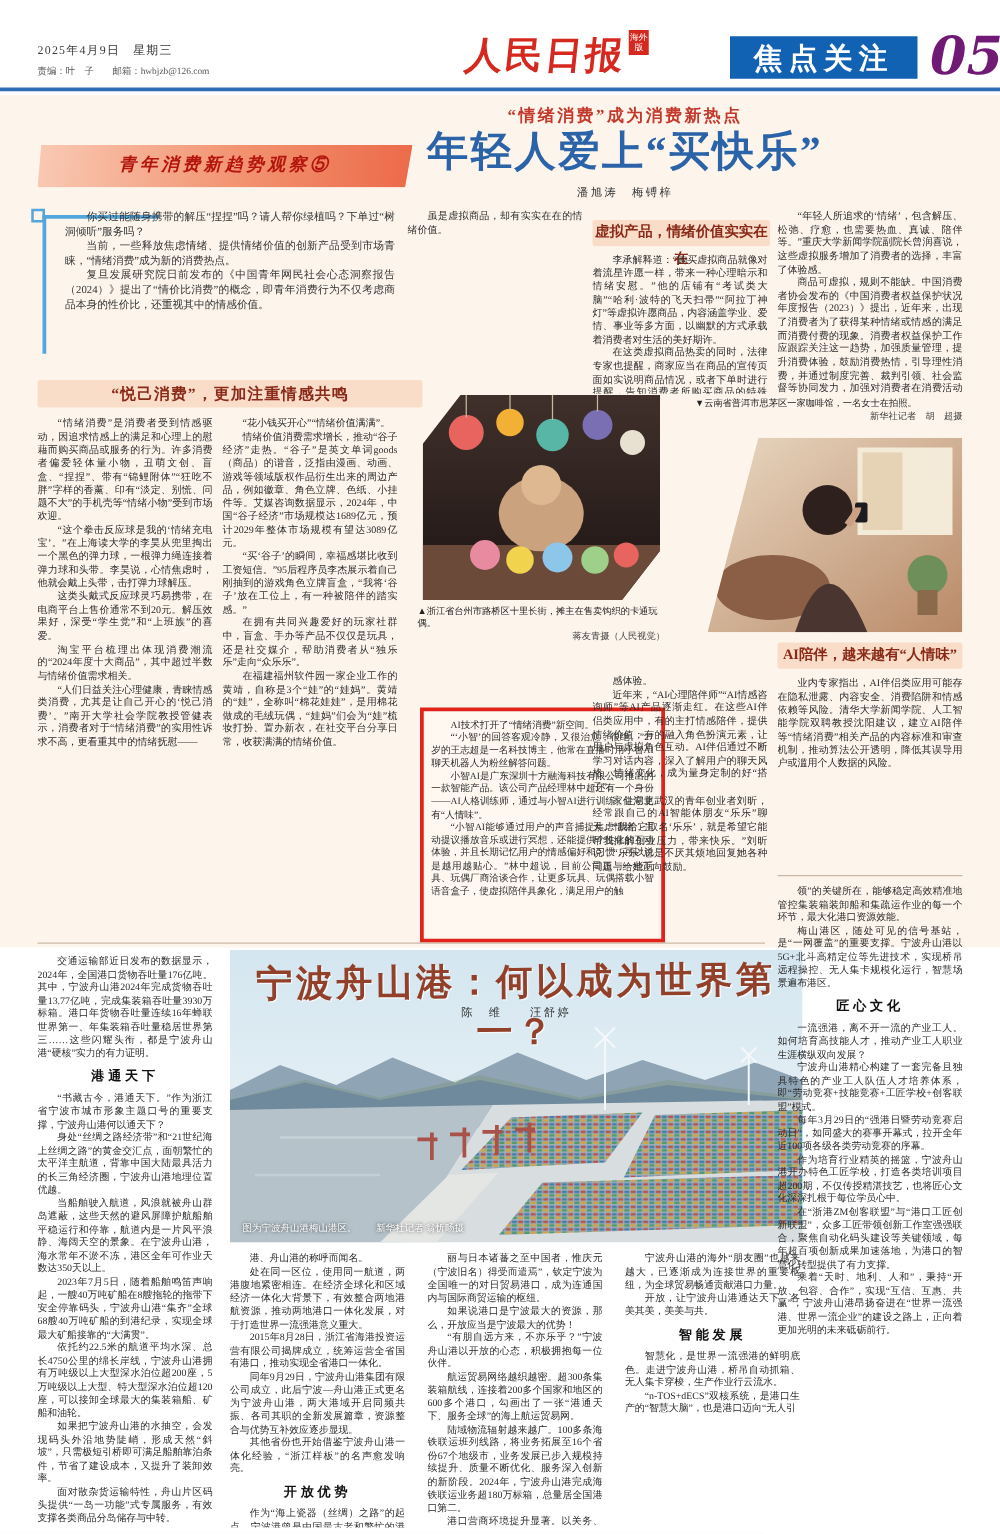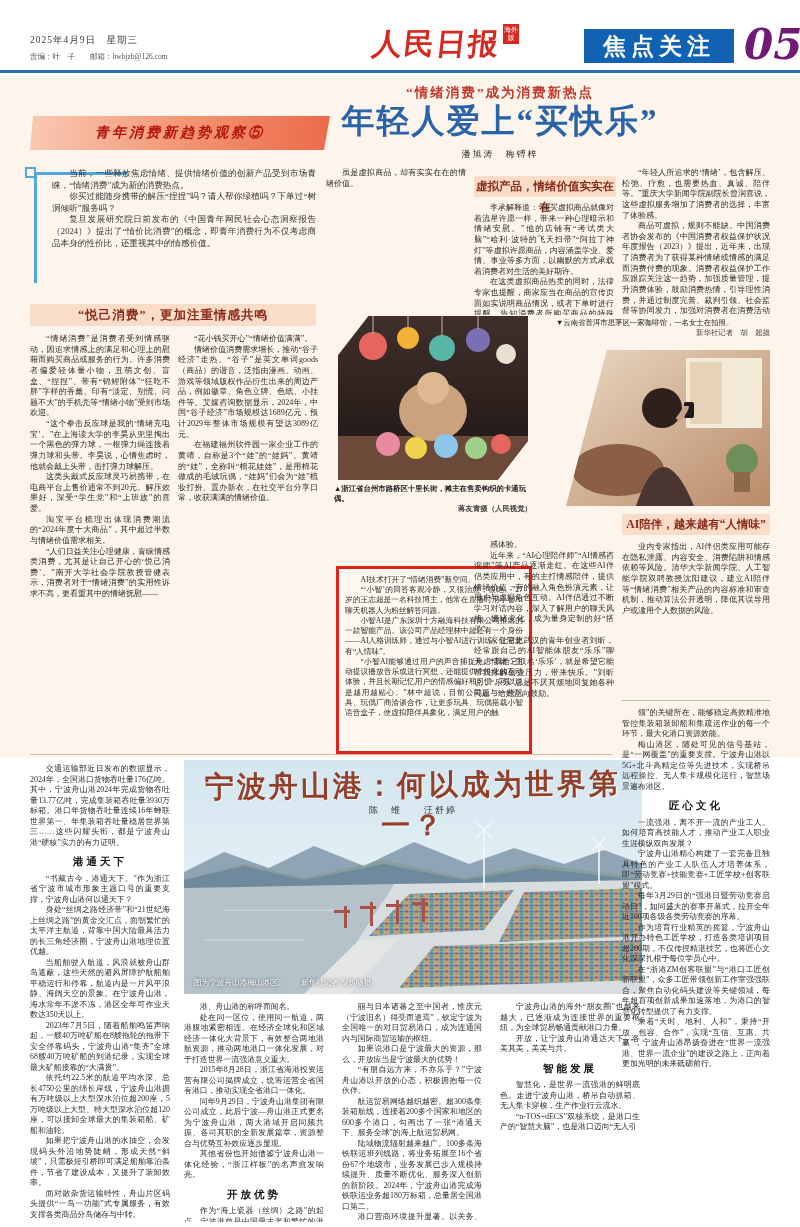--- a/index.html
+++ b/index.html
@@ -63,36 +63,38 @@
 <div class="abs ribbon" style="left:30px;top:100px;width:300px;height:34px;margin-top:16px;">
   <span>青年消费新趋势观察⑤</span>
 </div>
 
 <div class="abs kicker" style="left:320px;top:84px;width:360px;">“情绪消费”成为消费新热点</div>
 <div class="abs mainhead" style="left:290px;top:99px;width:420px;">年轻人爱上“买快乐”</div>
 <div class="abs byline" style="left:320px;top:148px;width:360px;">潘旭涛　梅镈梓</div>
 
 <div class="abs bracket" style="left:34px;top:172px;"></div>
 <div class="abs col intro" style="left:52px;top:168px;width:264px;height:132px;">
+    <p>你买过能随身携带的解压“捏捏”吗？请人帮你绿植吗？下单过“树洞倾听”服务吗？</p>
     <p>当前，一些释放焦虑情绪、提供情绪价值的创新产品受到市场青睐，“情绪消费”成为新的消费热点。</p>
-    <p>你买过能随身携带的解压“捏捏”吗？请人帮你绿植吗？下单过“树洞倾听”服务吗？</p>
     <p>复旦发展研究院日前发布的《中国青年网民社会心态洞察报告（2024）》提出了“情价比消费”的概念，即青年消费行为不仅考虑商品本身的性价比，还重视其中的情感价值。</p>
   </div>
 
-<div class="abs band band1" style="left:30px;top:304px;width:286px;height:22px;">“悦己消费”，更加注重情感共鸣</div>
+<div class="abs band band1" style="left:30px;top:304px;width:308px;height:22px;">“悦己消费”，更加注重情感共鸣</div>
 <div class="abs col" style="left:30px;top:334px;width:140px;height:422px;">
     <p>“情绪消费”是消费者受到情感驱动，因追求情感上的满足和心理上的慰藉而购买商品或服务的行为。许多消费者偏爱轻体量小物，丑萌文创、盲盒、“捏捏”、带有“锦鲤附体”“狂吃不胖”字样的香薰、印有“淡定、别慌、问题不大”的手机壳等“情绪小物”受到市场欢迎。</p>
     <p>“这个拳击反应球是我的‘情绪充电宝’。”在上海读大学的李昊从兜里掏出一个黑色的弹力球，一根弹力绳连接着弹力球和头带。李昊说，心情焦虑时，他就会戴上头带，击打弹力球解压。</p>
     <p>这类头戴式反应球灵巧易携带，在电商平台上售价通常不到20元。解压效果好，深受“学生党”和“上班族”的喜爱。</p>
     <p>淘宝平台梳理出体现消费潮流的“2024年度十大商品”，其中超过半数与情绪价值需求相关。</p>
     <p>“人们日益关注心理健康，青睐情感类消费，尤其是让自己开心的‘悦己消费’。”南开大学社会学院教授管健表示，消费者对于“情绪消费”的实用性诉求不高，更看重其中的情绪抚慰——</p>
   </div>
 <div class="abs col" style="left:178px;top:334px;width:140px;height:422px;">
     <p>“花小钱买开心”“情绪价值满满”。</p>
     <p>情绪价值消费需求增长，推动“谷子经济”走热。“谷子”是英文单词goods（商品）的谐音，泛指由漫画、动画、游戏等领域版权作品衍生出来的周边产品，例如徽章、角色立牌、色纸、小挂件等。艾媒咨询数据显示，2024年，中国“谷子经济”市场规模达1689亿元，预计2029年整体市场规模有望达3089亿元。</p>
+    <p>“买‘谷子’的瞬间，幸福感堪比收到工资短信。”95后程序员李杰展示着自己刚抽到的游戏角色立牌盲盒，“我将‘谷子’放在工位上，有一种被陪伴的踏实感。”</p>
+    <p>在拥有共同兴趣爱好的玩家社群中，盲盒、手办等产品不仅仅是玩具，还是社交媒介，帮助消费者从“独乐乐”走向“众乐乐”。</p>
     <p>在福建福州软件园一家企业工作的黄靖，自称是3个“娃”的“娃妈”。黄靖的“娃”，全称叫“棉花娃娃”，是用棉花做成的毛绒玩偶，“娃妈”们会为“娃”梳妆打扮、置办新衣，在社交平台分享日常，收获满满的情绪价值。</p>
   </div>
 
 <div class="abs col" style="left:326px;top:168px;width:140px;height:146px;">
     <p>虽是虚拟商品，却有实实在在的情绪价值。</p>
   </div>
 
 <div class="abs band band2" style="left:474px;top:176px;width:142px;height:21px;">虚拟产品，情绪价值实实在在</div>
 <div class="abs col" style="left:474px;top:203px;width:140px;height:112px;">
     <p>李承解释道：“购买虚拟商品就像对着流星许愿一样，带来一种心理暗示和情绪安慰。”他的店铺有“考试类大脑”“哈利·波特的飞天扫帚”“阿拉丁神灯”等虚拟许愿商品，内容涵盖学业、爱情、事业等多方面，以幽默的方式承载着消费者对生活的美好期许。</p>
@@ -125,21 +127,21 @@
     <line x1="140" y1="0" x2="140" y2="13" stroke="#c9b8a0" stroke-width="1"></line>
     <ellipse cx="95" cy="95" rx="34" ry="30" fill="#caa27e"></ellipse>
     <circle cx="95" cy="72" r="16" fill="#deb891"></circle>
     <circle cx="50" cy="128" r="12" fill="#e88aa0"></circle>
       <circle cx="78" cy="132" r="11" fill="#f2d34e"></circle>
     <circle cx="108" cy="130" r="12" fill="#8cc6e8"></circle>
       <circle cx="138" cy="132" r="11" fill="#9fd08a"></circle>
     <circle cx="163" cy="128" r="10" fill="#e8655f"></circle>
   </svg>
 </div>
-<div class="abs cap" style="left:334px;top:484px;width:198px;font-weight:bold;">
+<div class="abs cap" style="left:334px;top:484px;width:198px;">
   <span>▲浙江省台州市路桥区十里长街，摊主在售卖钩织的卡通玩偶。</span>
   <span class="cr">蒋友青摄（人民视觉）</span>
 </div>
 
 <div class="abs hibox col" style="left:336px;top:566px;width:178px;height:170px;padding:6px 6px;font-size:7.7px;">
     <p>AI技术打开了“情绪消费”新空间。</p>
     <p>“‘小智’的回答客观冷静，又很治愈，很绝。”27岁的王志超是一名科技博主，他常在直播时用小智AI聊天机器人为粉丝解答问题。</p>
     <p>小智AI是广东深圳十方融海科技有限公司推出的一款智能产品。该公司产品经理林中超还有一个身份——AI人格训练师，通过与小智AI进行训练，让它更有“人情味”。</p>
     <p>“小智AI能够通过用户的声音捕捉焦虑情绪，主动提议播放音乐或进行冥想，还能提供个性化的互动体验，并且长期记忆用户的情感偏好和习惯，可以说是越用越贴心。”林中超说，目前公司正与一些玩具、玩偶厂商洽谈合作，让更多玩具、玩偶搭载小智语音盒子，使虚拟陪伴具象化，满足用户的触</p>
   </div>

